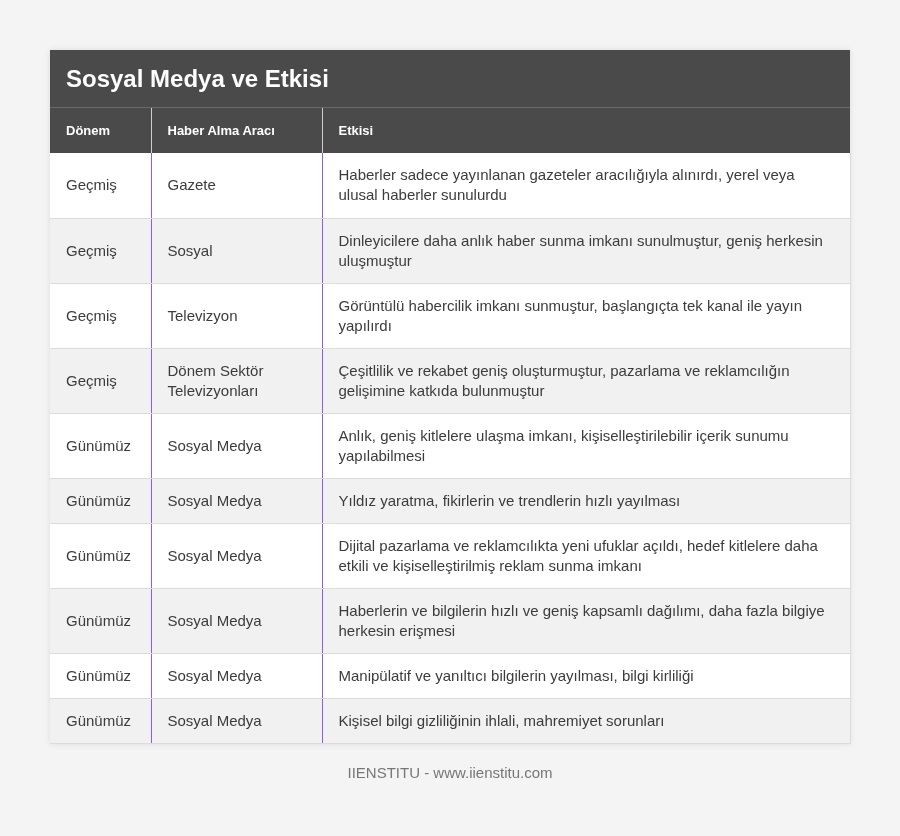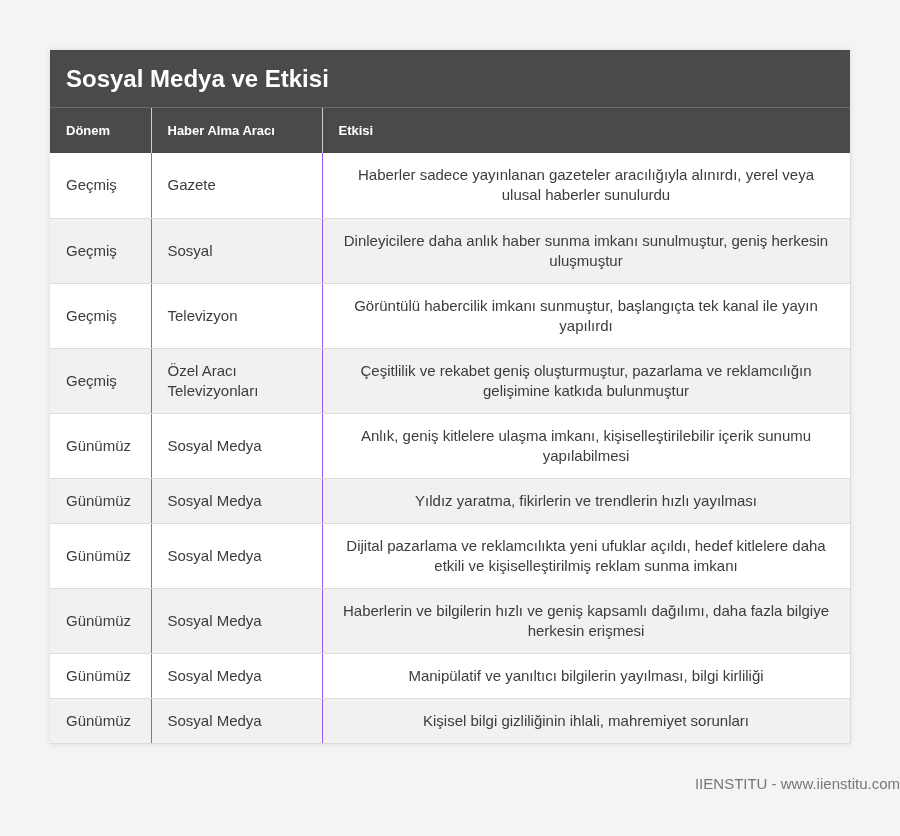--- a/index.html
+++ b/index.html
@@ -54,37 +54,36 @@
     tbody td {
       font-size: 15px;
       color: #3c3c3c;
       padding: 0 16px;
       line-height: 20px;
       vertical-align: middle;
       border-right: 1px solid #8b5cf6;
       border-bottom: 1px solid #dcdcdc;
       box-sizing: border-box;
     }
-    tbody td:last-child { border-right: 1px solid #dcdcdc; text-align: center; }
+    tbody td:last-child { border-right: 1px solid #dcdcdc; }
     tbody tr.tall td { height: 65px; }
     tbody tr.short td { height: 45px; }
     tbody tr:nth-child(even) td { background: #f1f1f1; }
     tbody tr:nth-child(odd) td { background: #ffffff; }
     col.c1 { width: 101px; }
     col.c2 { width: 171px; }
     col.c3 { width: 528px; }
     .footer {
       position: absolute;
       left: 0;
       top: 764px;
       width: 900px;
-      text-align: right;
+      text-align: center;
       font-size: 15px;
       color: #777777;
-      margin-top: 11px;
     }
   </style>
 </head>
 <body>
 
 <div class="card">
   <div class="title-bar">Sosyal Medya ve Etkisi</div>
   <table>
     <colgroup>
       <col class="c1">
@@ -109,21 +108,21 @@
         <td>Sosyal</td>
         <td>Dinleyicilere daha anlık haber sunma imkanı sunulmuştur, geniş herkesin uluşmuştur</td>
       </tr>
       <tr class="tall">
         <td>Geçmiş</td>
         <td>Televizyon</td>
         <td>Görüntülü habercilik imkanı sunmuştur, başlangıçta tek kanal ile yayın yapılırdı</td>
       </tr>
       <tr class="tall">
         <td>Geçmiş</td>
-        <td>Özel Aracı Televizyonları</td>
+        <td>Dönem Sektör Televizyonları</td>
         <td>Çeşitlilik ve rekabet geniş oluşturmuştur, pazarlama ve reklamcılığın gelişimine katkıda bulunmuştur</td>
       </tr>
       <tr class="tall">
         <td>Günümüz</td>
         <td>Sosyal Medya</td>
         <td>Anlık, geniş kitlelere ulaşma imkanı, kişiselleştirilebilir içerik sunumu yapılabilmesi</td>
       </tr>
       <tr class="short">
         <td>Günümüz</td>
         <td>Sosyal Medya</td>

